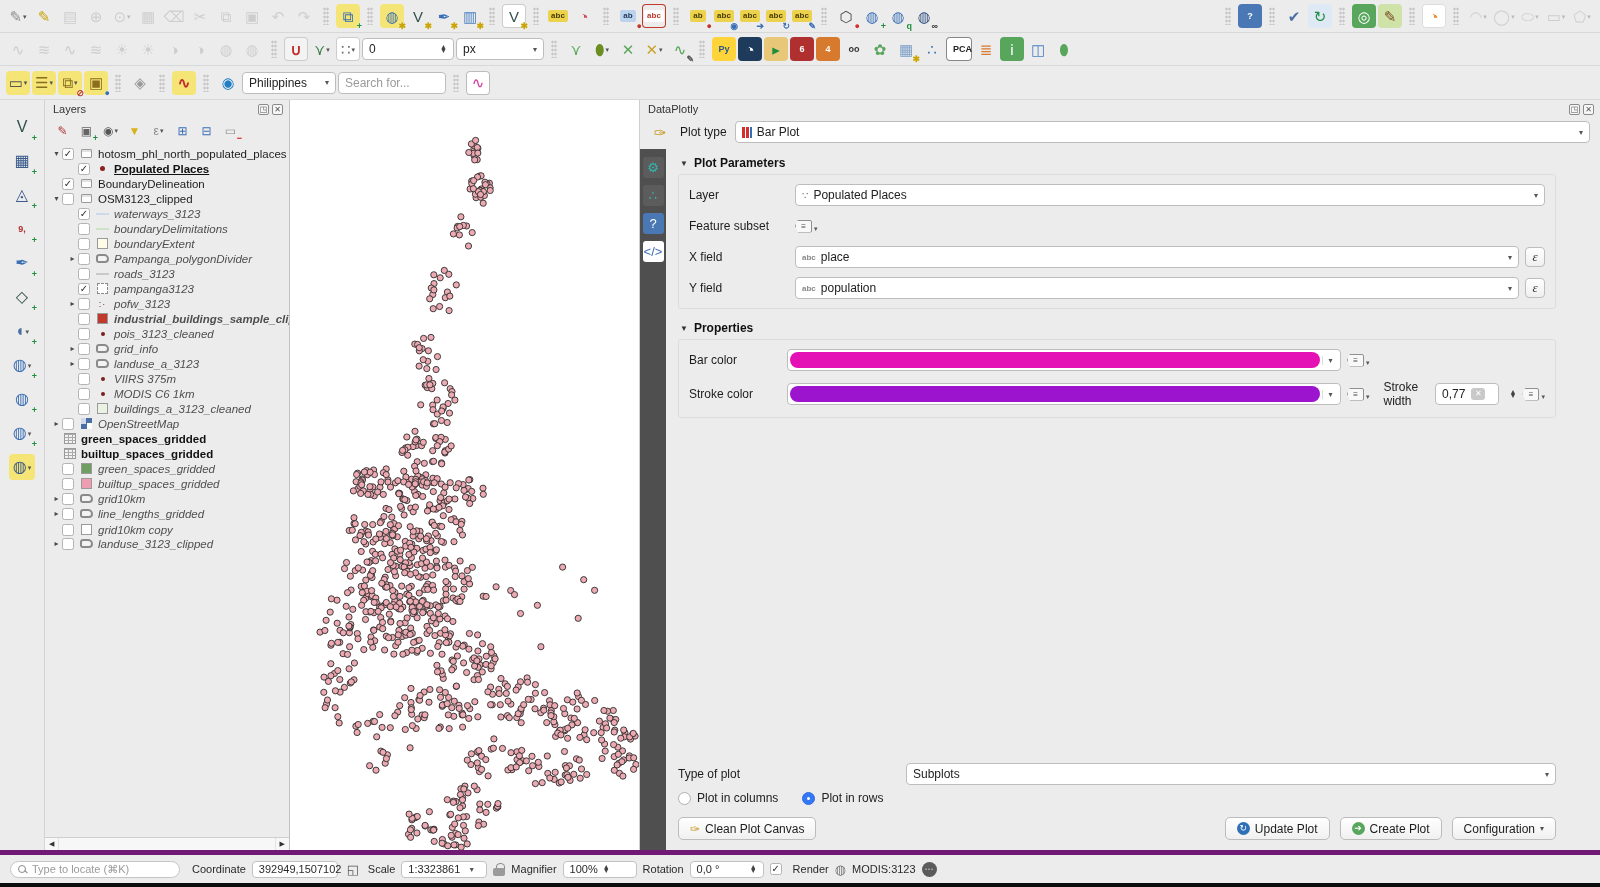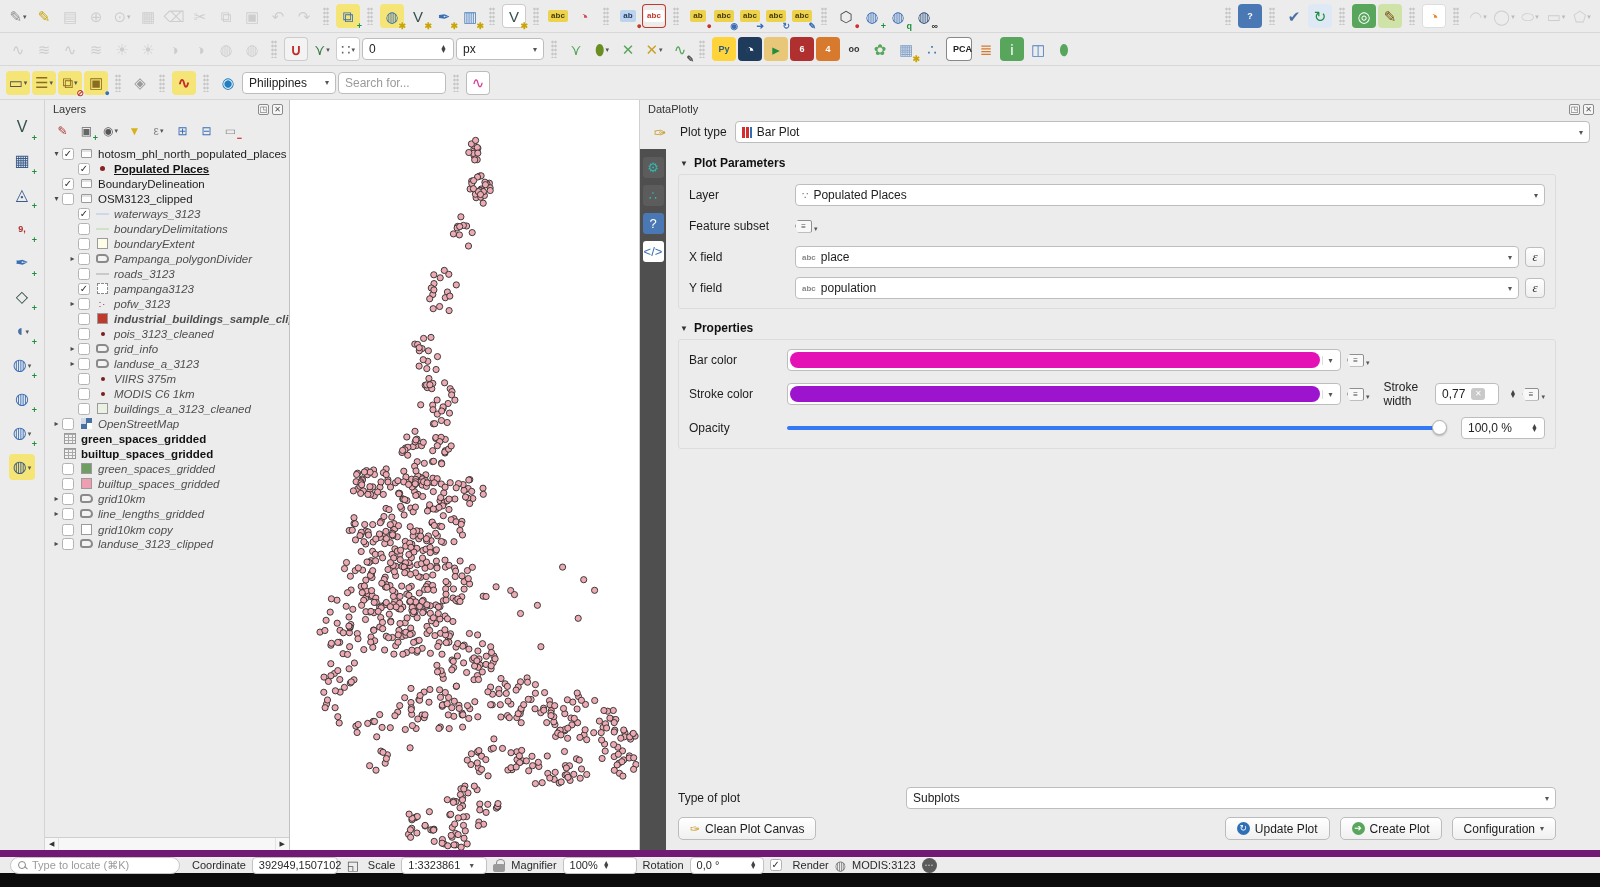--- a/index.html
+++ b/index.html
@@ -95,21 +95,21 @@
   .radio.on{background:#3478f6;border-color:#2d6ae0}
   .radio.on::after{content:"";position:absolute;inset:4px;background:#fff;border-radius:50%}
   .rlabel{font-size:12px;margin-right:18px}
   .btn{height:23px;padding:0 11px;background:linear-gradient(#ffffff,#f0f0f0);border:1px solid #bcbcbc;border-radius:5px;display:inline-flex;align-items:center;gap:5px;font-size:12px;color:#1c1c1c;flex:none}
   .btn .bicn{font-size:12px;line-height:1}
   .circ{width:13px;height:13px;border-radius:50%;color:#fff;font-size:9px;line-height:13px;text-align:center}
   .bottom-row{display:flex;align-items:center;margin-top:6px}
   .bottom-row .right{margin-left:auto;display:flex;gap:10px}
 
   
-  #statusBar{height:23px;display:flex;align-items:center;gap:6px;padding:0 10px;background:#ececec;border-top:7px solid #701a75;font-size:11px;color:#2a2a2a}
+  #statusBar{height:33px;display:flex;align-items:center;gap:6px;padding:0 10px;background:#ececec;border-top:5px solid #701a75;font-size:11px;color:#2a2a2a}
   .locate{width:170px;height:17px;border:1px solid #c5c5c5;border-radius:9px;background:#fff;display:flex;align-items:center;padding:0 7px;gap:5px}
   .locate input{border:none;outline:none;flex:1;font:inherit;font-size:11px;background:transparent;color:#333}
   .locate input::placeholder{color:#9b9b9b}
   .mag{width:9px;height:9px;position:relative;flex:none}
   .mag::before{content:"";position:absolute;left:0;top:0;width:6px;height:6px;border:1.4px solid #8a8a8a;border-radius:50%}
   .mag::after{content:"";position:absolute;left:6px;top:6px;width:3.5px;height:1.4px;background:#8a8a8a;transform:rotate(45deg)}
   .sb-field{height:17px;background:#fff;border:1px solid #c2c2c2;border-radius:4px;display:inline-flex;align-items:center;padding:0 6px;font-size:11px}
   .sb-combo .arrow{font-size:7px;color:#555;margin-left:8px}
   .lockico{width:12px;height:13px;position:relative;flex:none}
   .lockico::before{content:"";position:absolute;left:2.5px;top:0;width:7px;height:7px;border:1.5px solid #8a8a8a;border-radius:50% 50% 0 0;border-bottom:none}
@@ -1869,45 +1869,38 @@
               </span>
               <span class="stepper">
                   <span>▲</span>
                   <span>▼</span>
                 </span>
               <span class="paddle">
                   <span class="pbody">≡</span>
                   <span class="pdd">▾</span>
                 </span>
             </div>
-            <div class="frow">
-              <span class="flabel props">Opacity</span>
-              <span class="slider">
-                  <span class="knob"></span>
-                </span>
-              <span class="spin" style="width:84px;justify-content:space-between">
-                <span>100,0 %</span>
-                <span class="stepper">
-                    <span>▲</span>
-                    <span>▼</span>
-                  </span>
-              </span>
-            </div>
           </div>
 
           <div class="flex1"></div>
 
           <div class="frow" style="margin-bottom:2px">
             <span class="flabel wide">Type of plot</span>
             <span class="combo combo-grow">
               <span>Subplots</span>
               <span class="arrow">▾</span>
             </span>
           </div>
 
+          <div class="frow" style="margin-bottom:2px">
+            <span class="radio"></span>
+            <span class="rlabel">Plot in columns</span>
+            <span class="radio on"></span>
+            <span class="rlabel">Plot in rows</span>
+          </div>
 
           <div class="bottom-row">
             <span class="btn">
               <span class="bicn" style="color:#c89a2a">✑</span>
               <span>Clean Plot Canvas</span>
             </span>
             <span class="right">
               <span class="btn">
                 <span class="circ" style="background:#2e6fb5">↻</span>
                 <span>Update Plot</span>

